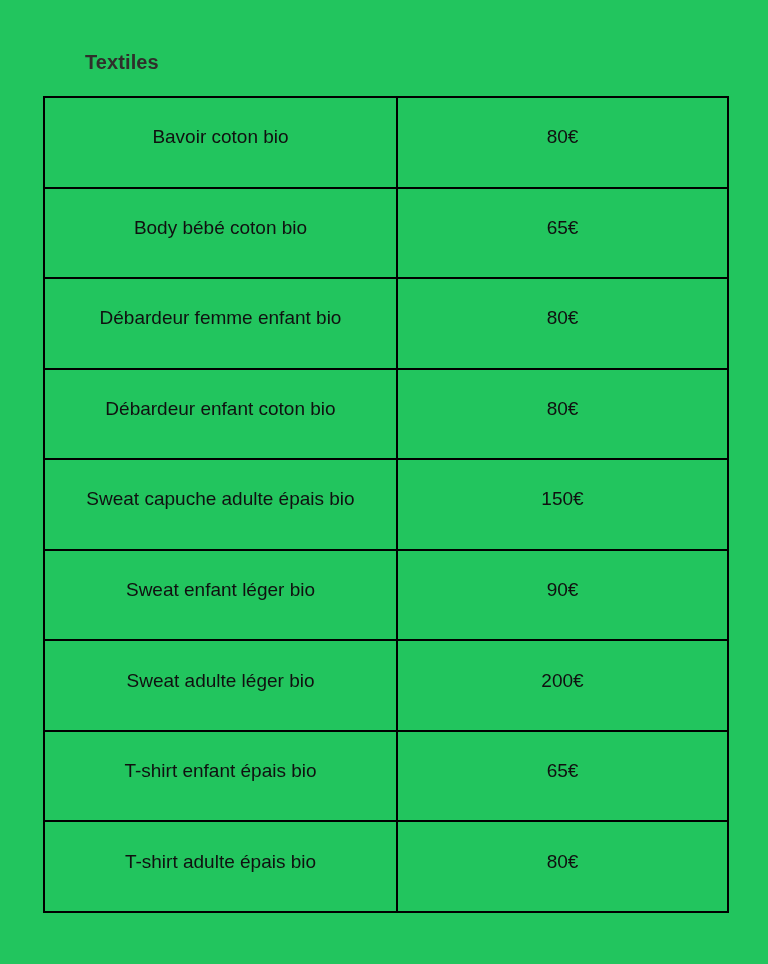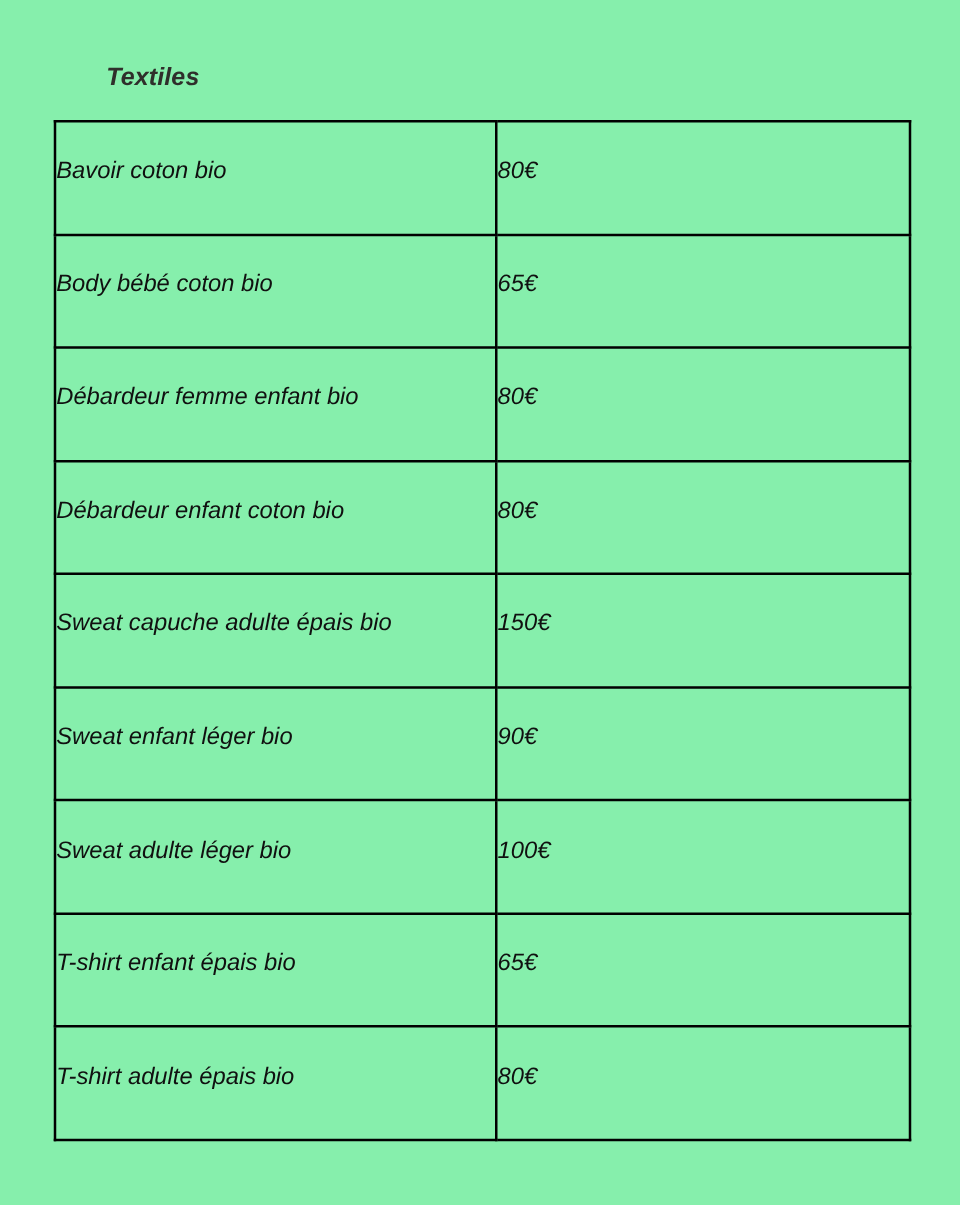--- a/index.html
+++ b/index.html
@@ -14,23 +14,22 @@
     font-family: "Liberation Sans", sans-serif;
     -webkit-font-smoothing: antialiased;
   }
 
   #page {
     position: absolute;
     left: 0;
     top: 0;
     width: 768px;
     height: 964px;
-    background: #86efac;
+    background: #22c55e;
     overflow: hidden;
-    font-style: italic;
   }
 
   #section-title {
     position: absolute;
     left: 85px;
     top: 48px;
     font-size: 20px;
     font-weight: bold;
     color: #2f2f2b;
     letter-spacing: 0.1px;
@@ -50,21 +49,21 @@
   }
 
   #price-table tr {
     height: 81.7px;
   }
 
   #price-table td {
     border: 2px solid #000000;
     padding: 0;
     margin: 0;
-    text-align: left;
+    text-align: center;
     vertical-align: middle;
     font-size: 19px;
     font-weight: normal;
     color: #101010;
     line-height: 24px;
     white-space: nowrap;
     overflow: hidden;
   }
 
   #price-table td.col-item {
@@ -137,21 +136,21 @@
           </td>
         <td class="col-price">
             <span>90€</span>
           </td>
       </tr>
       <tr>
         <td class="col-item">
             <span>Sweat adulte léger bio</span>
           </td>
         <td class="col-price">
-            <span>100€</span>
+            <span>200€</span>
           </td>
       </tr>
       <tr>
         <td class="col-item">
             <span>T-shirt enfant épais bio</span>
           </td>
         <td class="col-price">
             <span>65€</span>
           </td>
       </tr>

